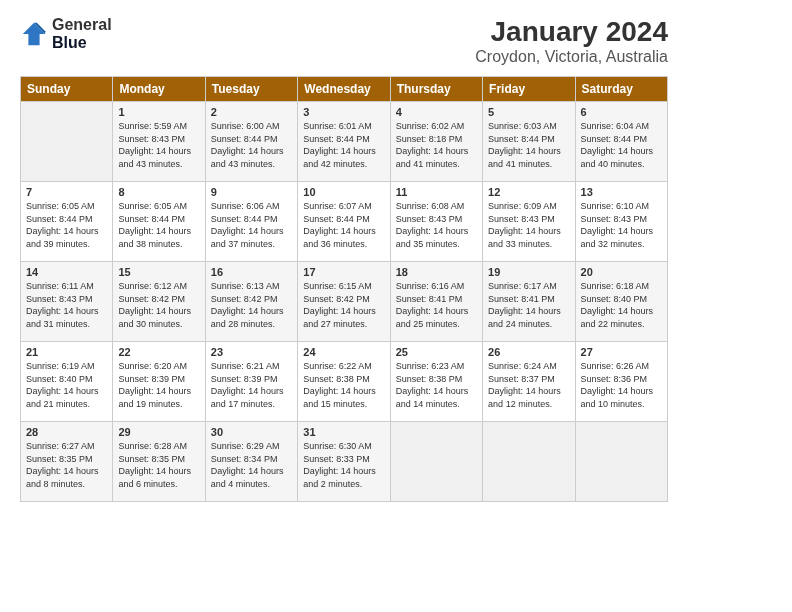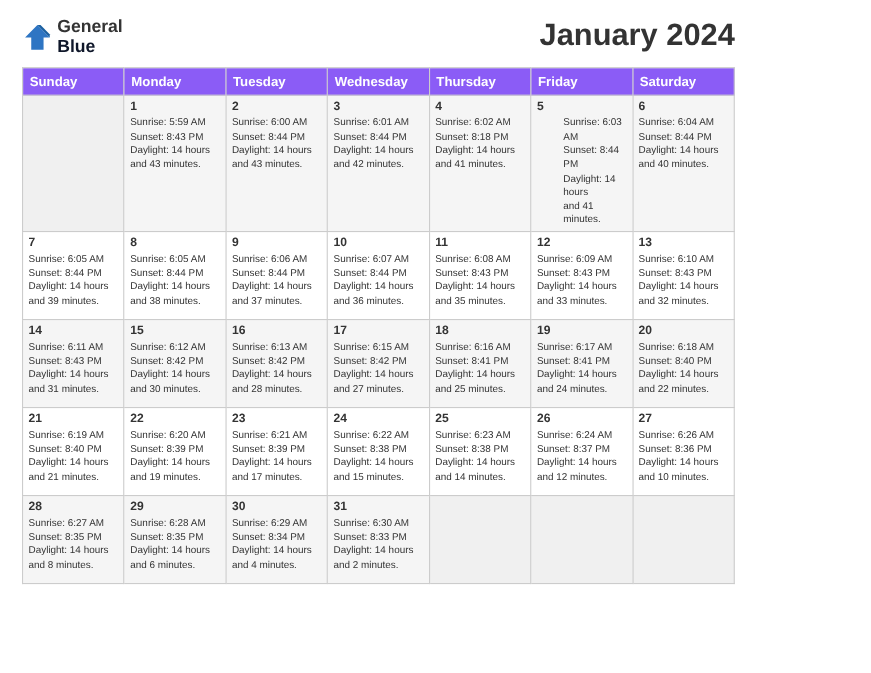--- a/index.html
+++ b/index.html
@@ -40,21 +40,21 @@
     .location-title {
       font-size: 16px;
       color: #555;
     }
     table {
       width: 100%;
       border-collapse: collapse;
       table-layout: fixed;
     }
     thead tr th {
-      background-color: #8b5cf6;
+      background-color: #a16207;
       color: #fff;
       font-size: 12px;
       font-weight: bold;
       text-align: left;
       padding: 5px 6px;
       border: 1px solid #ccc;
     }
     tbody tr td {
       border: 1px solid #ccc;
       vertical-align: top;
@@ -95,20 +95,21 @@
         <polygon points="20,4 36,20 28,20 28,36 12,36 12,20 4,20" fill="#2e75c3"></polygon>
         <polygon points="24,4 36,16 36,20 20,4" fill="#1a5fa0"></polygon>
       </svg>
       <div>
         <div style="font-size:16px;font-weight:bold;color:#333;line-height:1.1;">General</div>
         <div style="font-size:16px;font-weight:bold;color:#0f172a;line-height:1.1;">Blue</div>
       </div>
     </div>
     <div class="title-area">
       <div class="month-title">January 2024</div>
+      <div class="location-title">Croydon, Victoria, Australia</div>
     </div>
   </div>
 
   <table>
     <thead>
       <tr>
         <th>Sunday</th>
         <th>Monday</th>
         <th>Tuesday</th>
         <th>Wednesday</th>
@@ -143,21 +144,21 @@
           </td>
           <td>
             <span class="day-num">4</span>
             <div class="cell-text" style="white-space: pre-line;">Sunrise: 6:02 AM
 Sunset: 8:18 PM
 Daylight: 14 hours
 and 41 minutes.</div>
           </td>
           <td>
             <span class="day-num">5</span>
-            <div class="cell-text" style="white-space: pre-line; margin-left: 24px;">Sunrise: 6:03 AM
+            <div class="cell-text" style="white-space: pre-line;">Sunrise: 6:03 AM
 Sunset: 8:44 PM
 Daylight: 14 hours
 and 41 minutes.</div>
           </td>
           <td>
             <span class="day-num">6</span>
             <div class="cell-text" style="white-space: pre-line;">Sunrise: 6:04 AM
 Sunset: 8:44 PM
 Daylight: 14 hours
 and 40 minutes.</div>

